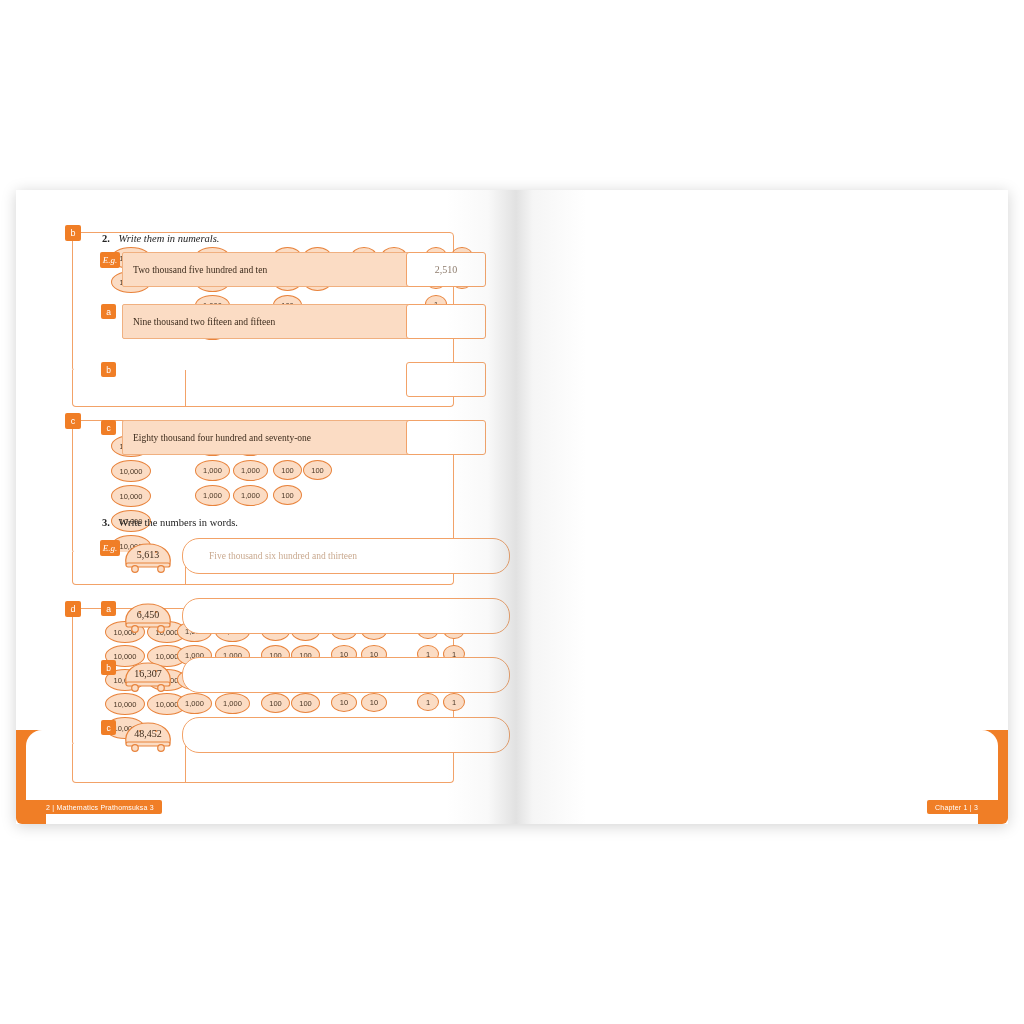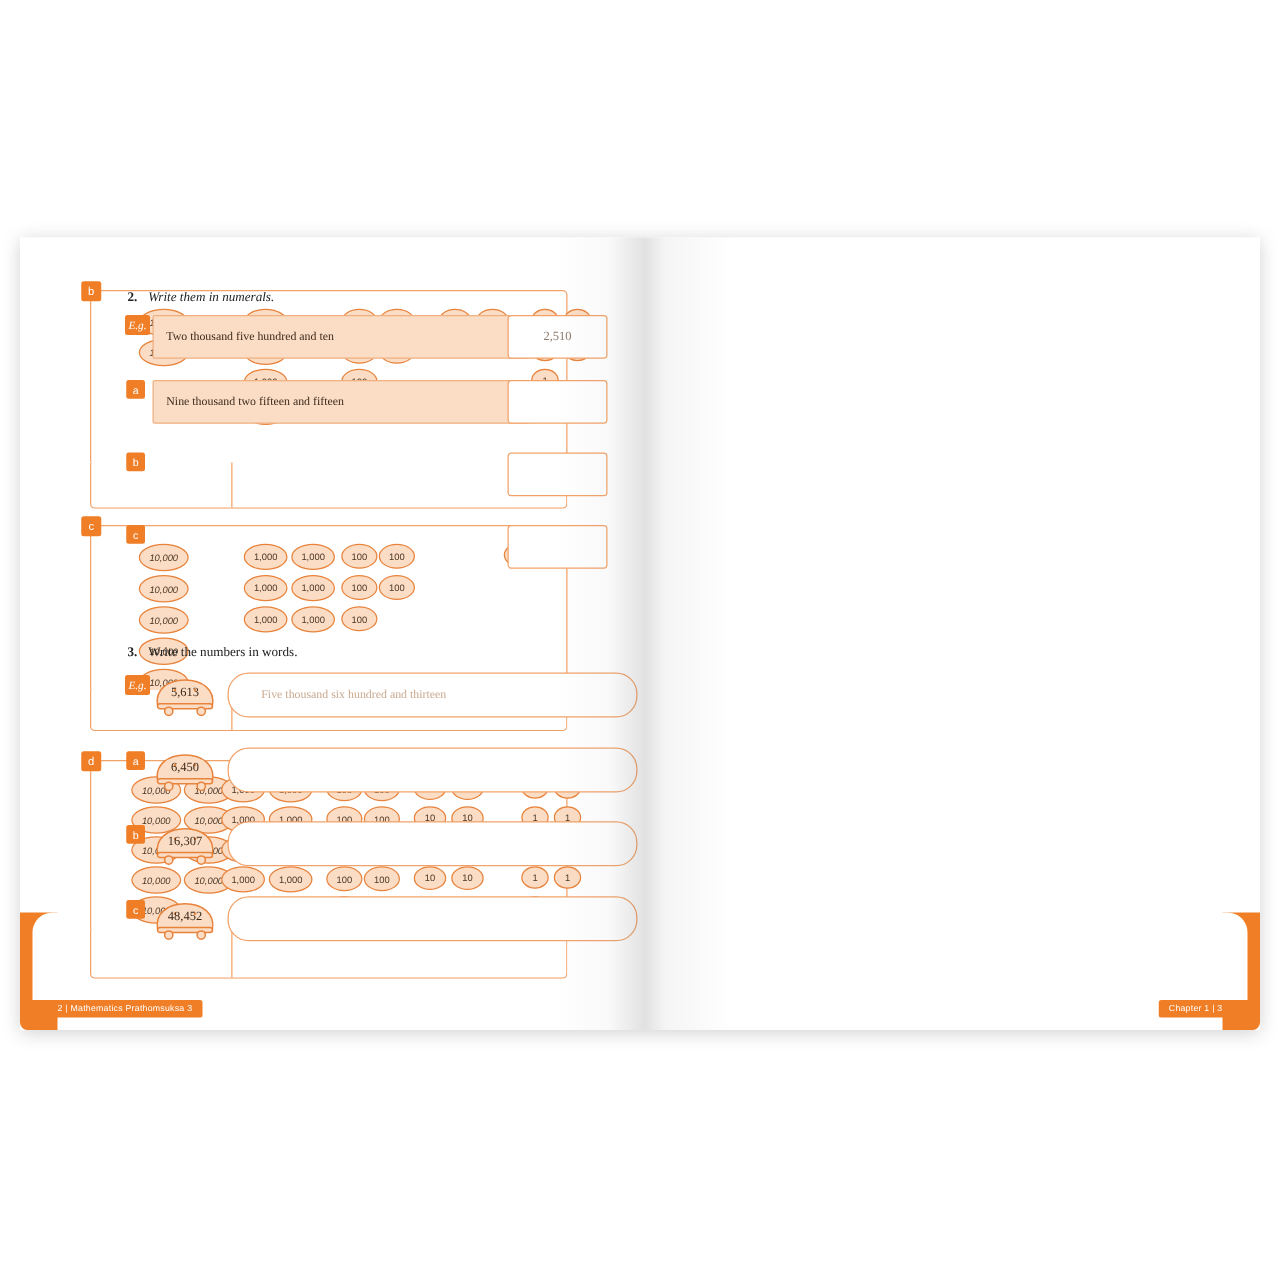--- a/index.html
+++ b/index.html
@@ -63,21 +63,21 @@
     position:absolute;left:-8px;top:-8px;width:16px;height:16px;background:#f07e26;
     color:#fff;font-family:"Liberation Sans",sans-serif;font-size:9px;
     display:flex;align-items:center;justify-content:center;border-radius:2px;
   }
   .coin{
     position:absolute;border:1.1px solid #e8833c;background:#fbdcc4;
     border-radius:50%;
     font-family:"Liberation Sans",sans-serif;color:#4a3726;
     display:flex;align-items:center;justify-content:center;
   }
-  .coin.w10000{width:38px;height:20px;font-size:7.5px;font-style:italic;}
+  .coin.w10000{width:38px;height:20px;font-size:7.5px;}
   .coin.w1000{width:33px;height:19px;font-size:7.5px;}
   .coin.w100{width:27px;height:18px;font-size:7.5px;}
   .coin.w10{width:24px;height:17px;font-size:7.5px;}
   .coin.w1{width:20px;height:16px;font-size:7.5px;}
 
   .answerbar{
     position:absolute;border:1.2px solid #f2a268;border-top:none;border-radius:0 0 4px 4px;
     background:#fff;
   }
   .answerbar .divider{
@@ -252,20 +252,21 @@
   <div class="numbox" style="left:390px;top:62px;width:78px;">2,510</div>
 
   <div class="ltag" style="left:85px;top:114px;">a</div>
   <div class="wordbox" style="left:106px;top:114px;width:290px;">Nine thousand two fifteen and fifteen</div>
   <div class="numbox" style="left:390px;top:114px;width:78px;"></div>
 
   <div class="ltag" style="left:85px;top:172px;">b</div>
   <div class="numbox" style="left:390px;top:172px;width:78px;"></div>
 
   <div class="ltag" style="left:85px;top:230px;">c</div>
+  <div class="wordbox" style="left:106px;top:230px;width:290px;">Eighty thousand four hundred and seventy-one</div>
   <div class="numbox" style="left:390px;top:230px;width:78px;"></div>
 
   <div class="qnum" style="left:86px;top:327px;">
     <b>3.</b>
     <span style="margin-left:6px;">Write the numbers in words.</span>
   </div>
 
   <div class="eg" style="left:84px;top:350px;">E.g.</div>
   <div class="car" style="left:104px;top:348px;">
     <svg width="56" height="36" viewBox="0 0 56 36">

